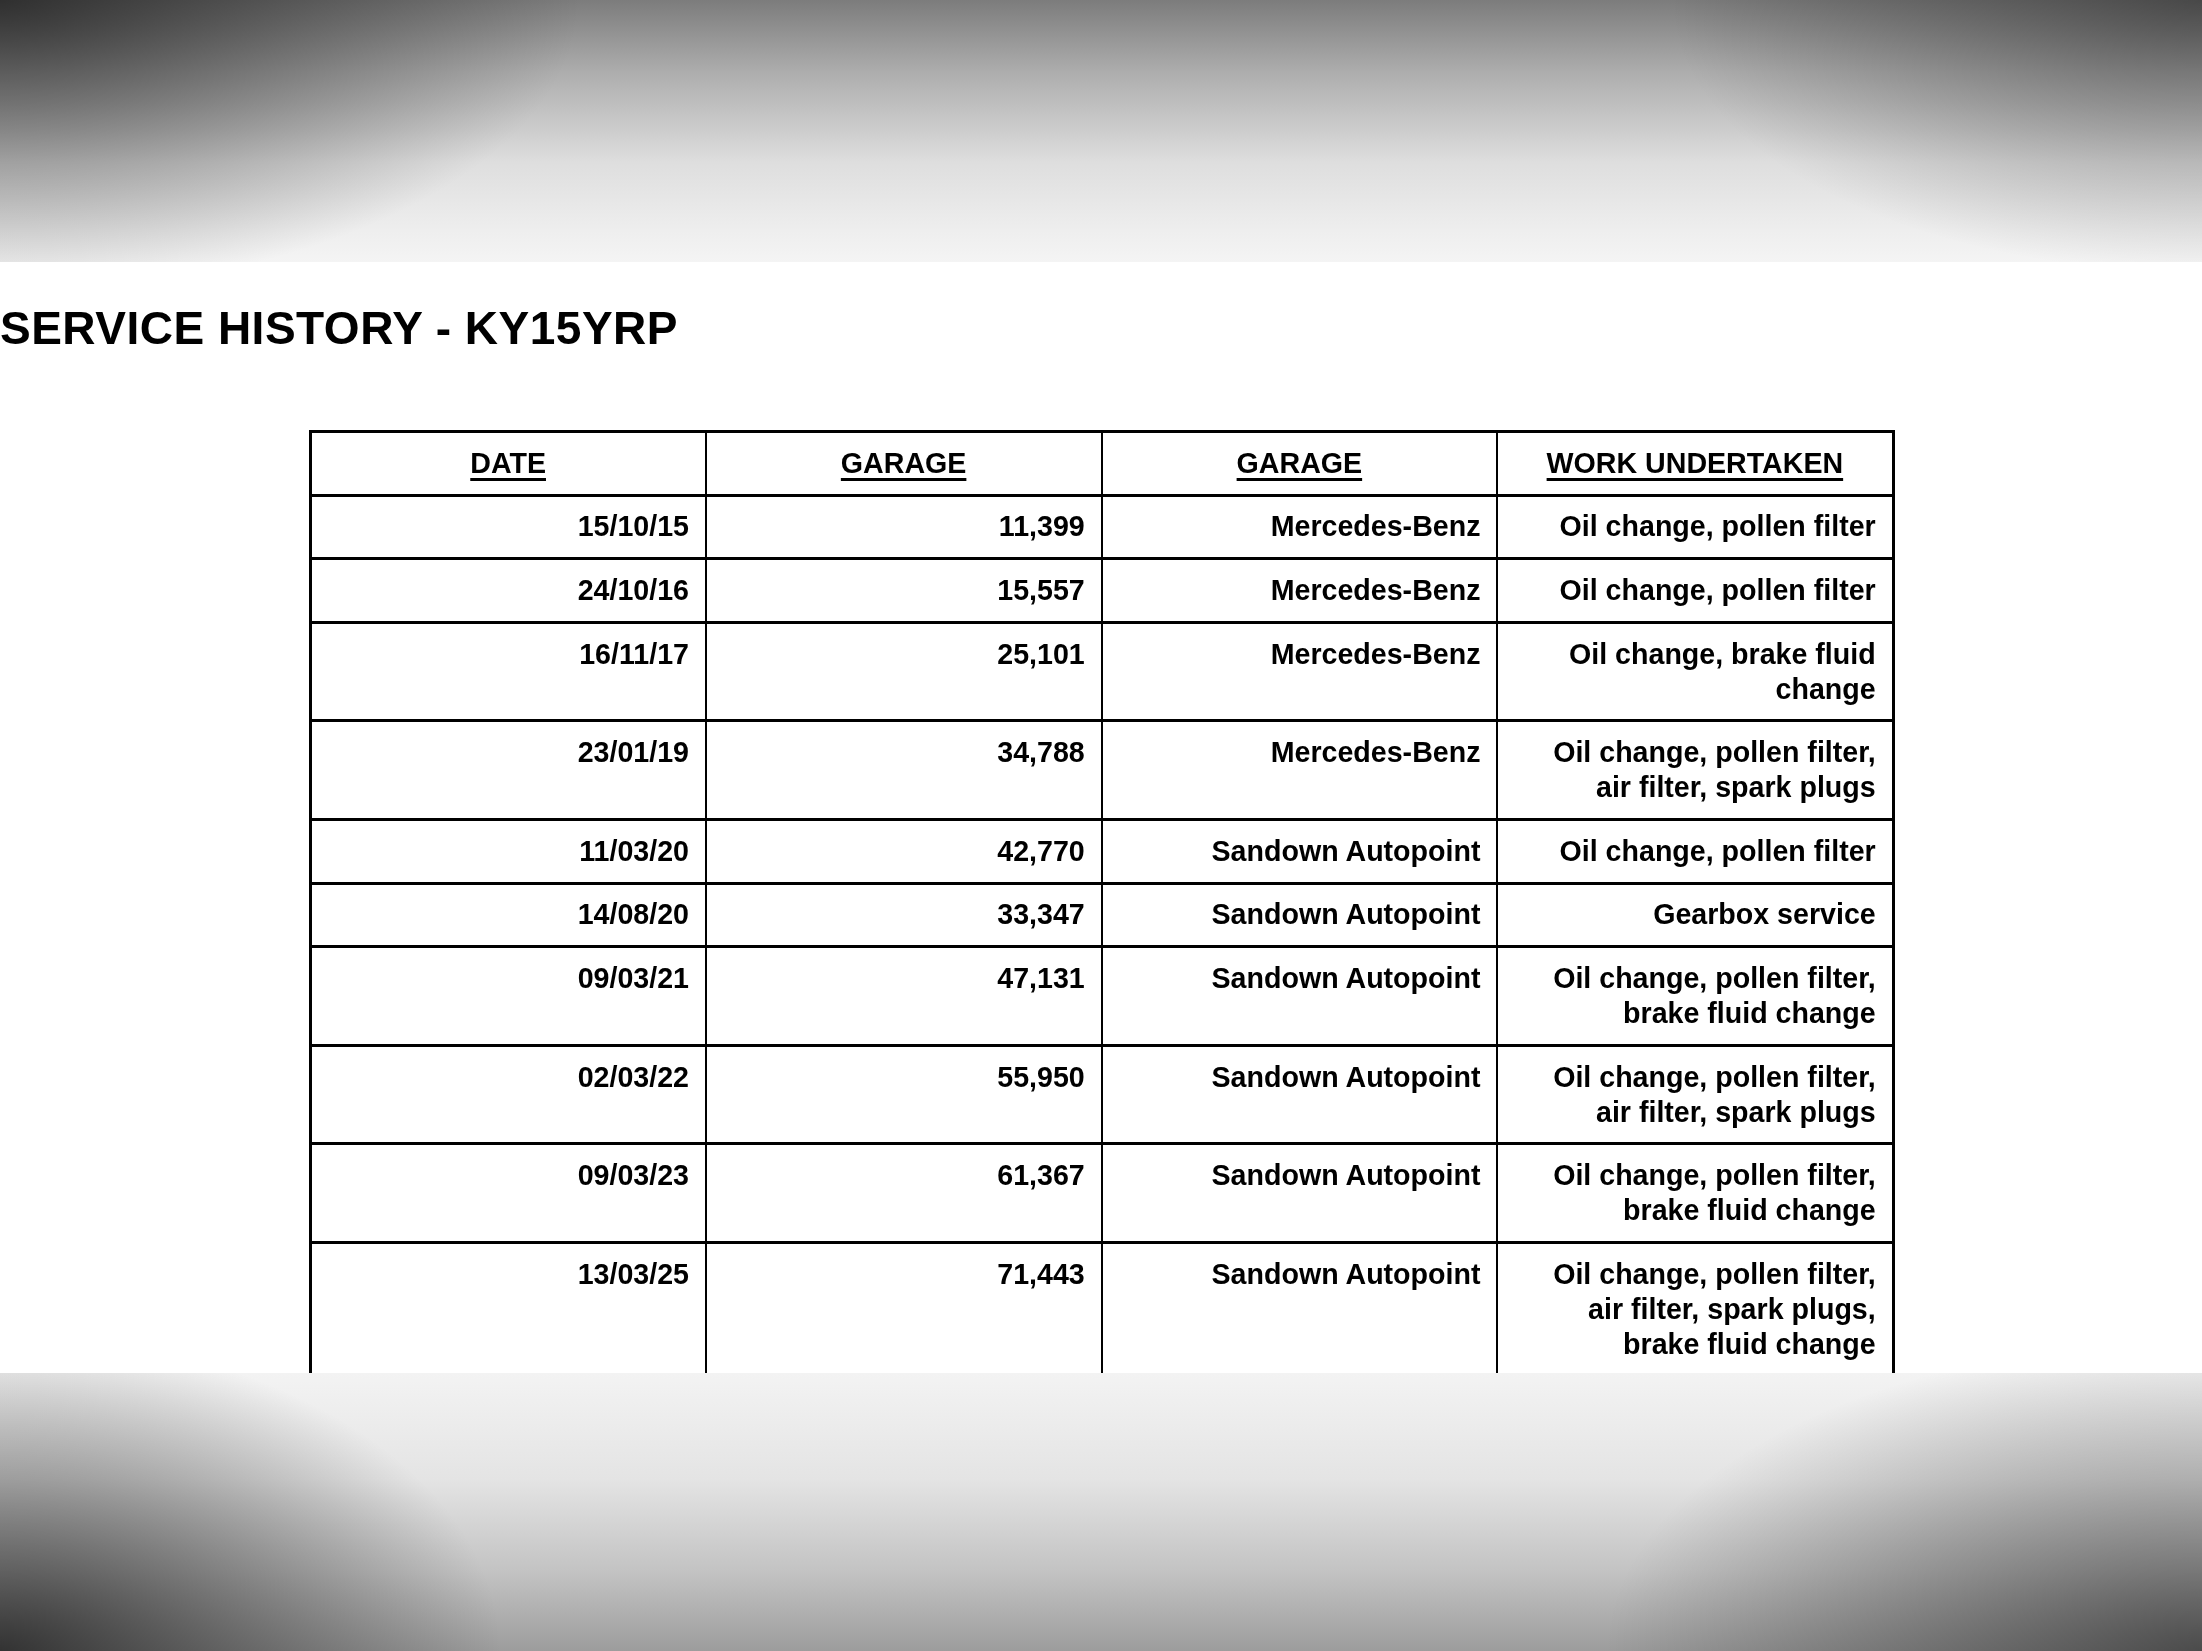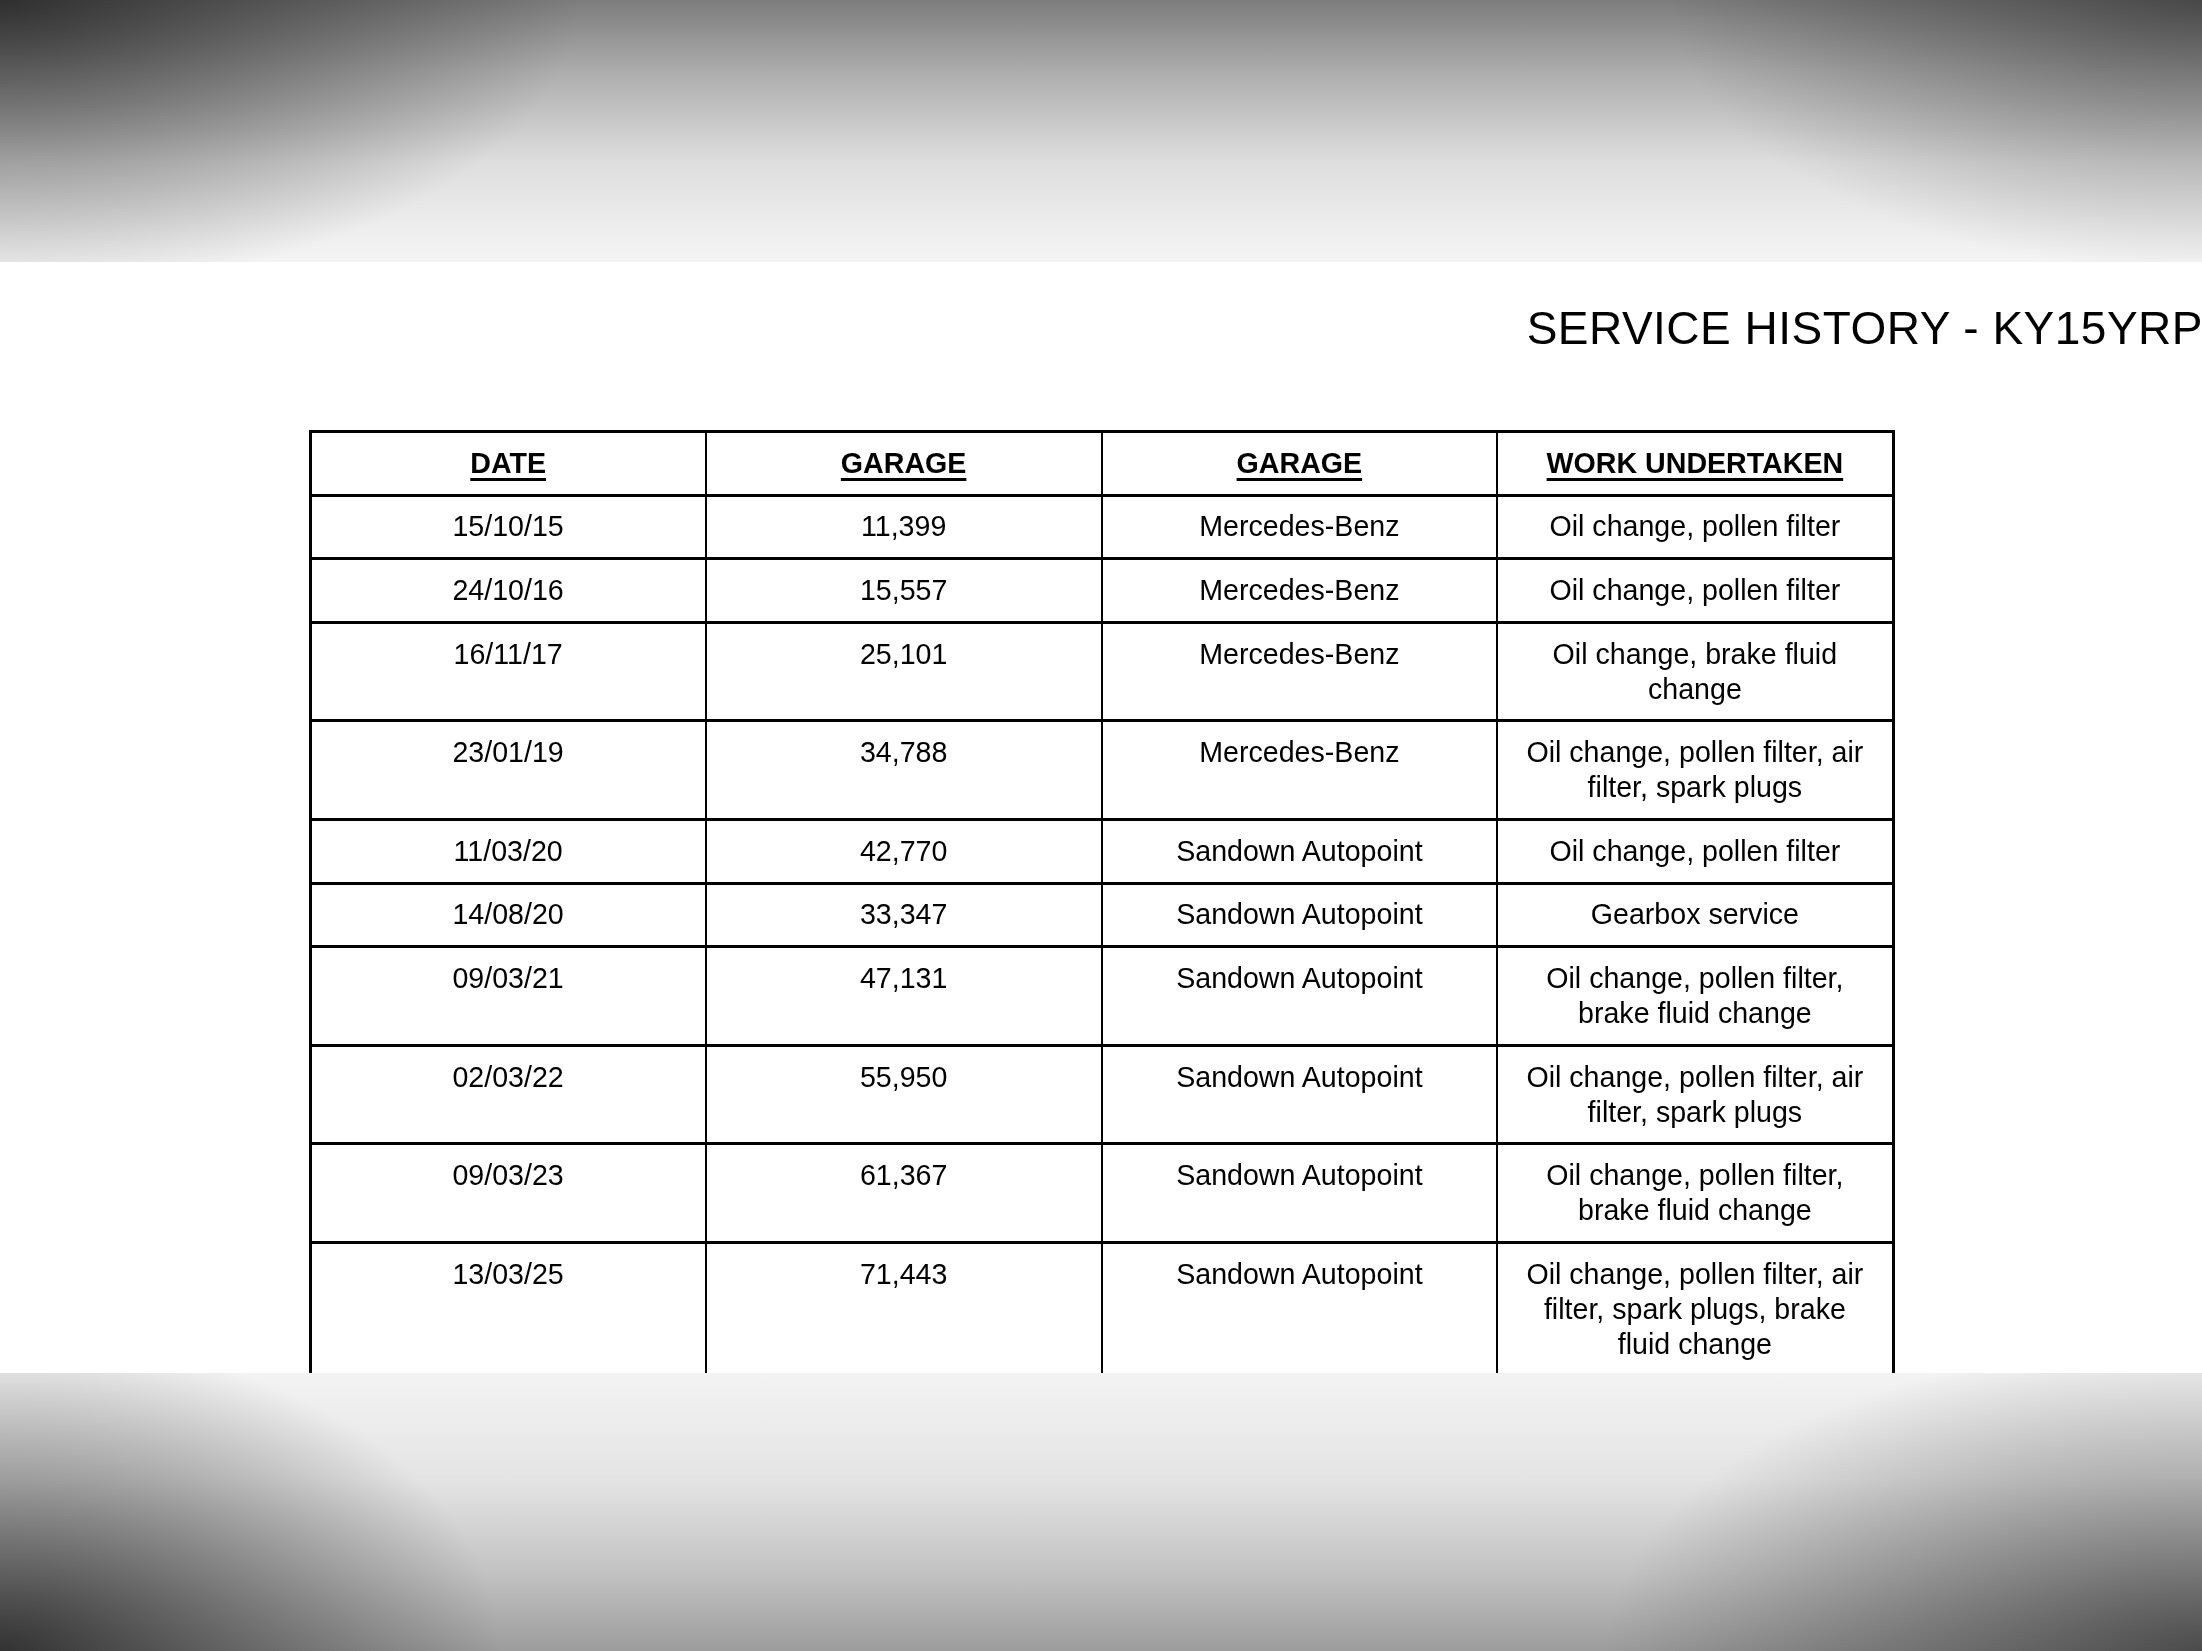--- a/index.html
+++ b/index.html
@@ -43,24 +43,24 @@
   .document {
     position: absolute;
     top: 262px;
     left: 0;
     width: 2203px;
     height: 1111px;
     background: #ffffff;
   }
   .doc-title {
     margin: 35px 0 12px 0;
-    text-align: right;
+    text-align: left;
     font-size: 46px;
     line-height: 63px;
-    font-weight: normal;
+    font-weight: bold;
     letter-spacing: 0.5px;
   }
 
   table.service-table {
     width: 1586px;
     margin: 70px auto 0 auto;
     border-collapse: collapse;
     table-layout: fixed;
     border: 3px solid #000000;
   }
@@ -78,22 +78,22 @@
     overflow: hidden;
   }
   table.service-table th {
     font-weight: bold;
     text-align: center;
     text-decoration: underline;
     text-decoration-thickness: 3px;
     text-underline-offset: 4.9px;
   }
   table.service-table td {
-    text-align: center;
-    font-weight: normal;
+    text-align: right;
+    font-weight: bold;
   }
 </style>
 </head>
 <body>
 
 <div class="blur-band blur-band-top"></div>
 
 <div class="document">
   <h1 class="doc-title">SERVICE HISTORY - KY15YRP</h1>
 

